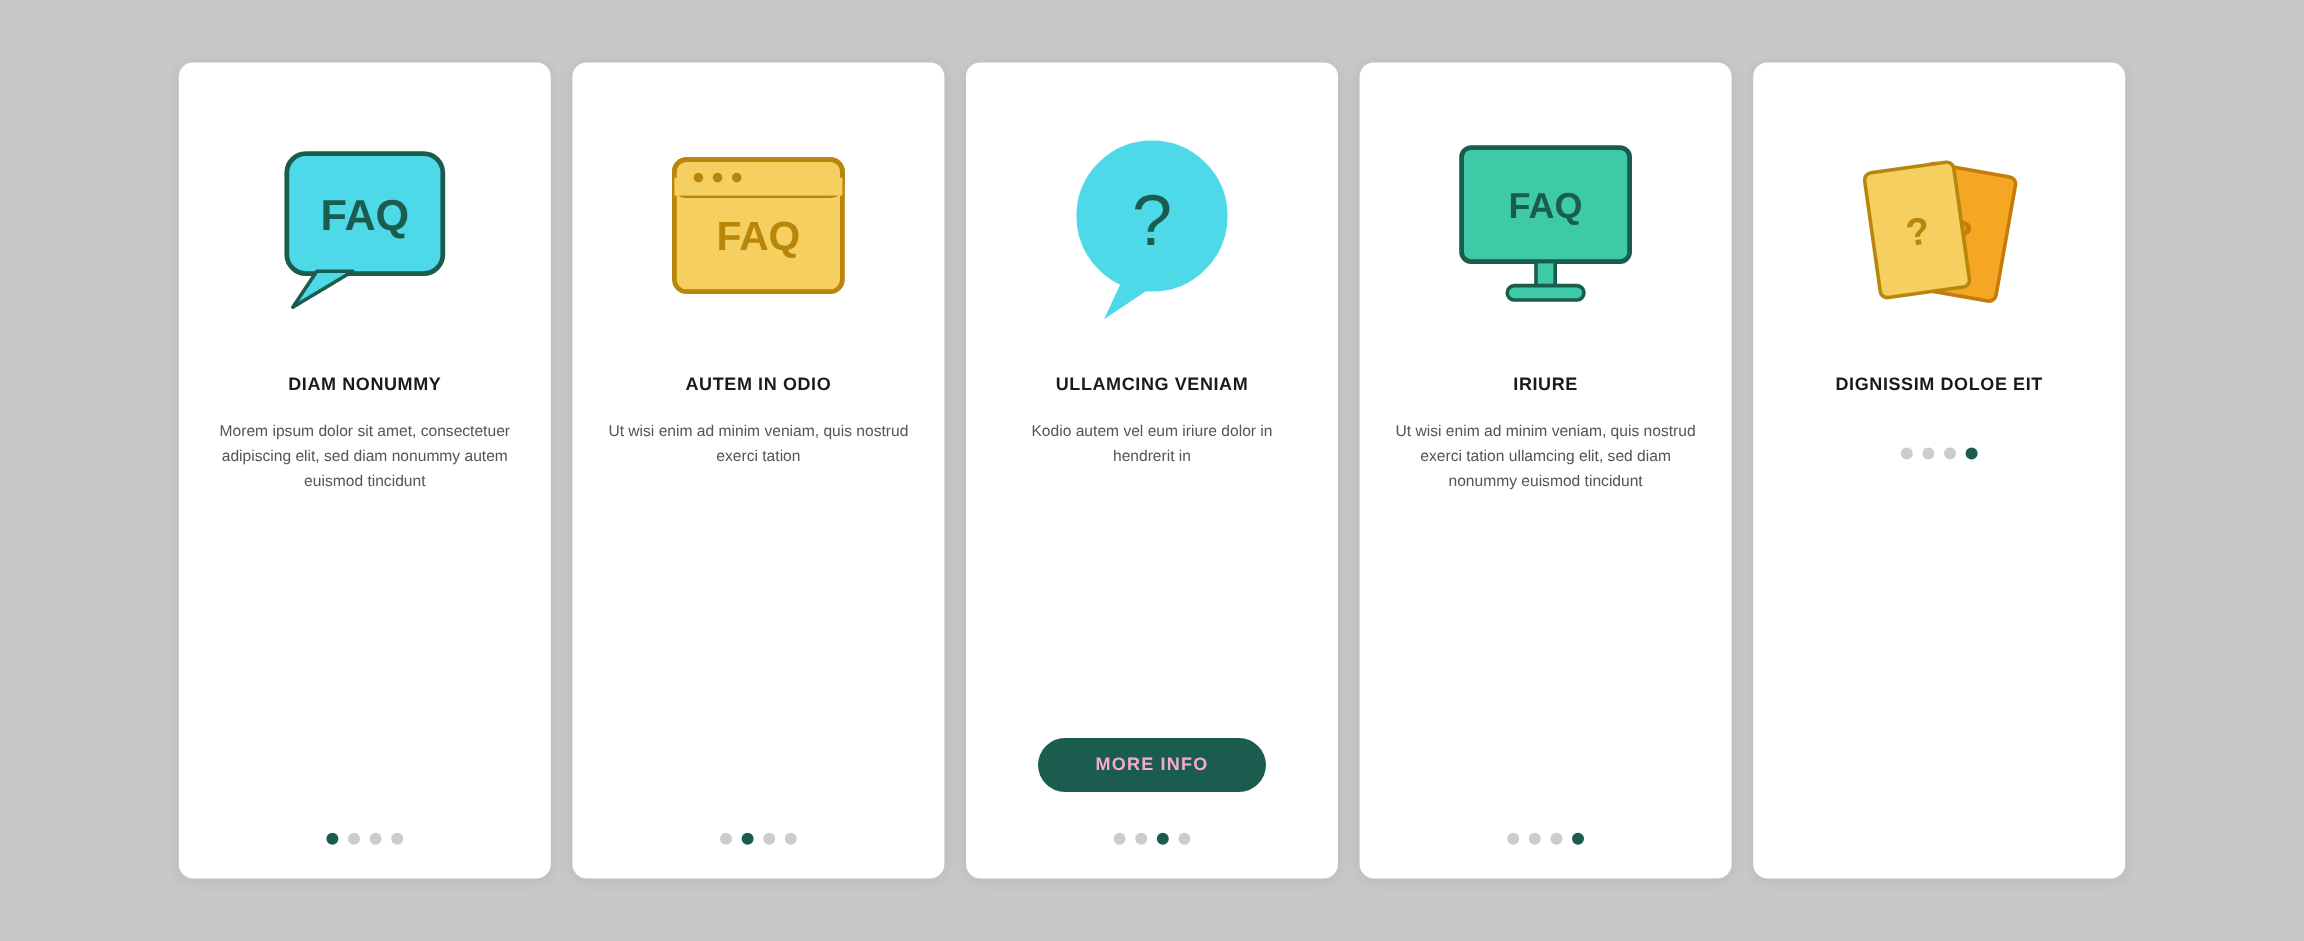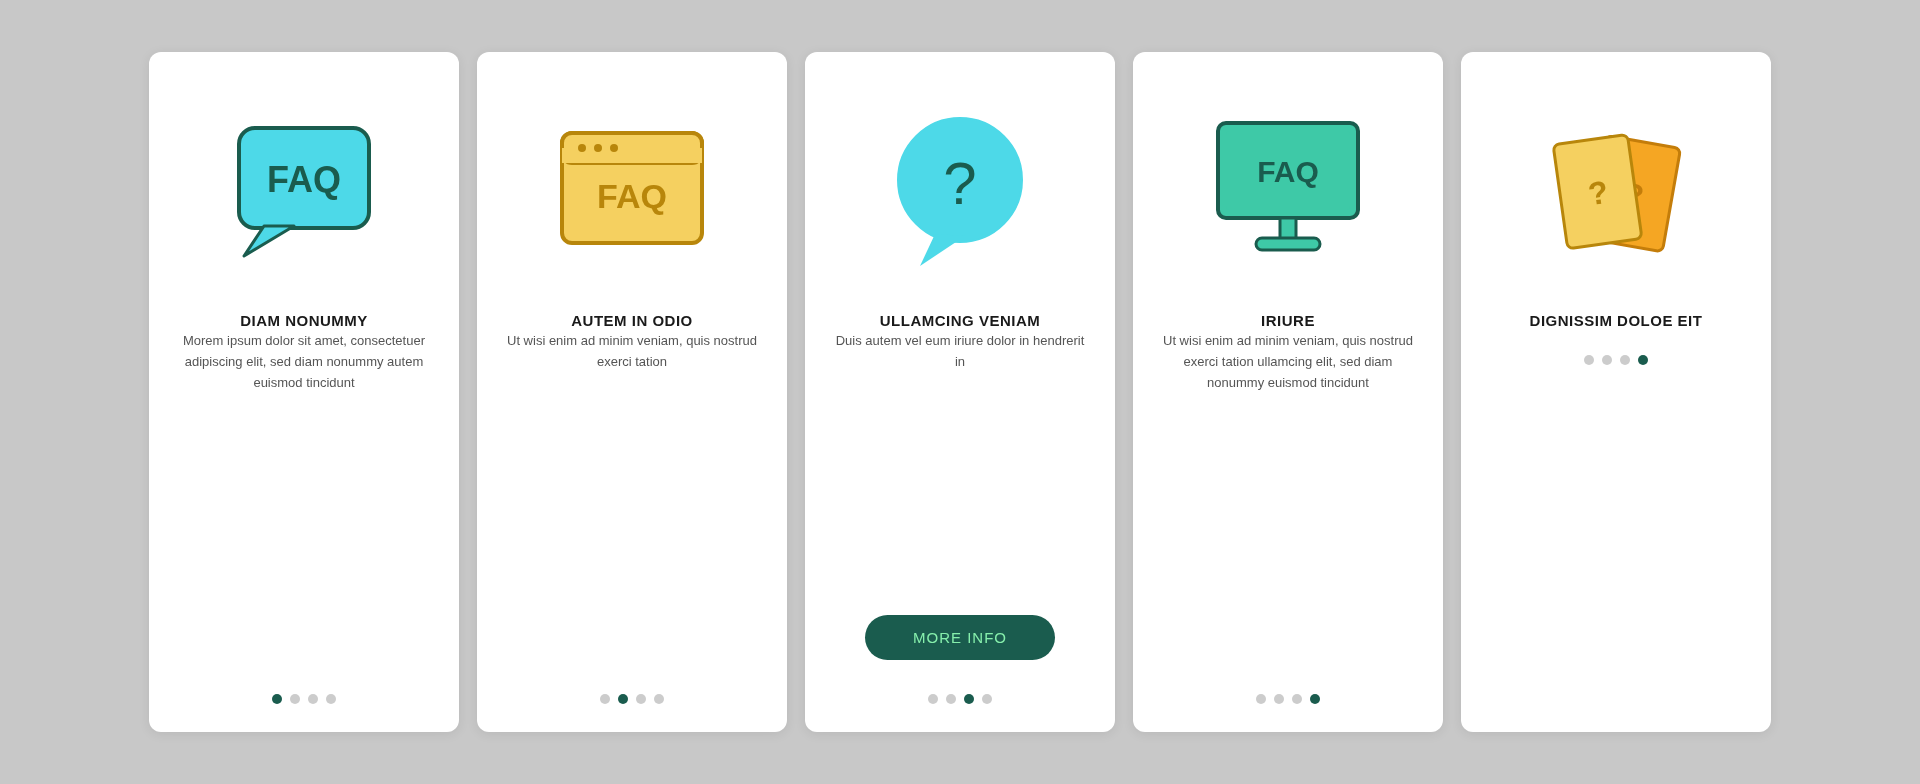--- a/index.html
+++ b/index.html
@@ -42,21 +42,21 @@
       align-items: center;
       justify-content: center;
       margin-bottom: 24px;
     }
 
     .card-title {
       font-size: 15px;
       font-weight: 900;
       color: #1a1a1a;
       text-align: center;
-      margin-bottom: 2px;
+      margin-bottom: 20px;
       letter-spacing: 0.5px;
       text-transform: uppercase;
     }
 
     .card-text {
       font-size: 13px;
       color: #555;
       text-align: center;
       line-height: 1.6;
       flex: 1;
@@ -74,26 +74,26 @@
       border-radius: 50%;
       background: #ccc;
     }
 
     .dot.active {
       background: #1a5c4e;
     }
 
     .more-info-btn {
       background: #1a5c4e;
-      color: #86efac;
+      color: #f9a8d4;
       border: none;
       border-radius: 28px;
       padding: 14px 48px;
       font-size: 15px;
-      font-weight: 400;
+      font-weight: 700;
       letter-spacing: 1px;
       cursor: pointer;
       margin: 18px 0 10px;
       text-transform: uppercase;
     }
 
     
     .icon-svg {
       width: 160px;
       height: 160px;
@@ -156,21 +156,21 @@
       <svg viewBox="0 0 160 160" class="icon-svg">
 
         <circle cx="80" cy="72" r="62" fill="#4dd9e8" stroke="#4dd9e8" stroke-width="2"></circle>
 
         <polygon points="55,126 40,158 85,128" fill="#4dd9e8"></polygon>
 
         <text x="80" y="96" text-anchor="middle" font-size="60" font-weight="400" fill="#1a5c4e" font-family="Arial">?</text>
       </svg>
     </div>
     <div class="card-title">ULLAMCING VENIAM</div>
-    <div class="card-text">Duis autem vel eum iriure dolor in hendrerit in</div>
+    <div class="card-text">Kodio autem vel eum iriure dolor in hendrerit in</div>
     <button class="more-info-btn">MORE INFO</button>
     <div class="dots">
       <div class="dot"></div>
       <div class="dot"></div>
       <div class="dot active"></div>
       <div class="dot"></div>
     </div>
   </div>
 
   <div class="card">

